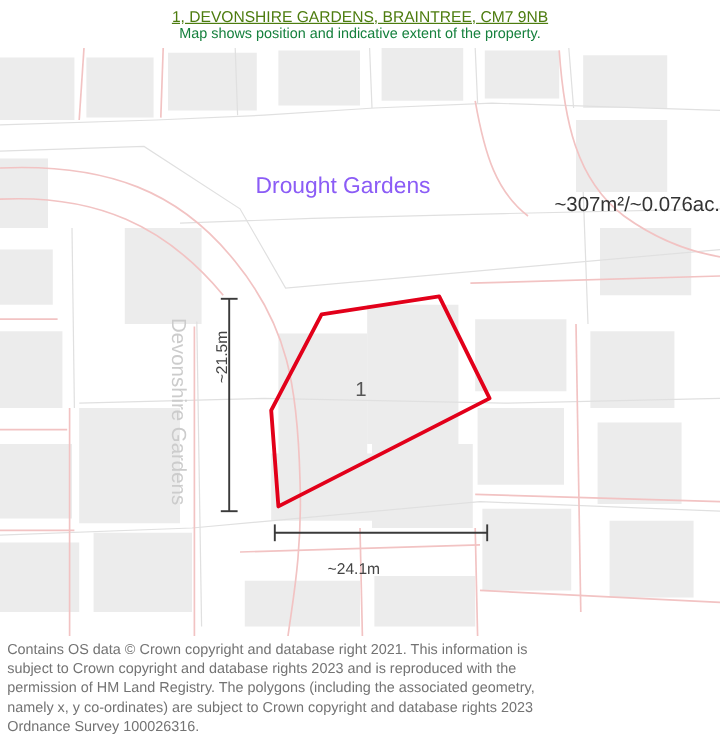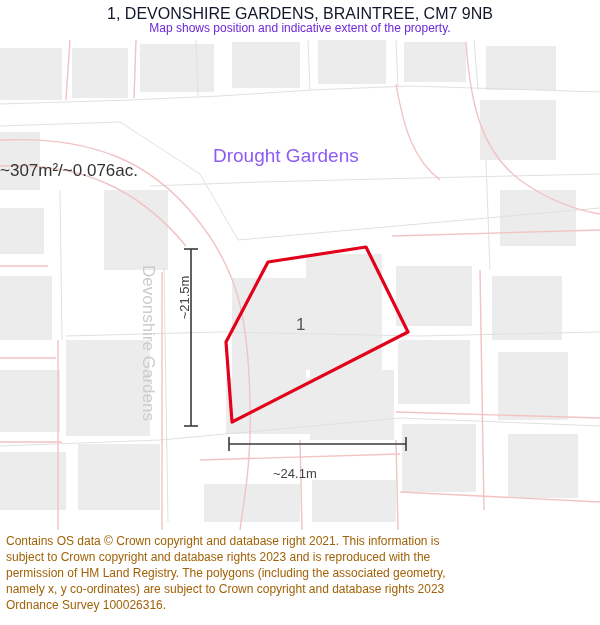--- a/index.html
+++ b/index.html
@@ -14,27 +14,28 @@
     color: #333333;
     overflow: hidden;
     position: relative;
   }
   .header {
     width: 600px;
     padding-top: 6px;
     text-align: center;
   }
   .header .title {
-    font-size: 16px;
-    color: #0f172a;
+    font-size: 13px;
+    color: #4d7c0f;
     line-height: 15px;
+    text-decoration: underline;
   }
   .header .subtitle {
     font-size: 12px;
-    color: #6d28d9;
+    color: #15803d;
     line-height: 15px;
   }
   .map-wrap {
     position: absolute;
     top: 40px;
     left: 0;
     width: 600px;
     height: 490px;
     background: #ffffff;
     overflow: hidden;
@@ -42,21 +43,21 @@
   .map-svg {
     position: absolute;
     top: 0;
     left: 0;
   }
   .area-label {
     position: absolute;
     top: 121px;
     left: 0;
     width: 600px;
-    text-align: left;
+    text-align: right;
     font-size: 17px;
     color: #333333;
   }
   .plot-number {
     position: absolute;
     left: 296px;
     top: 275px;
     font-size: 17px;
     color: #555555;
   }
@@ -98,21 +99,21 @@
   }
   .footer {
     position: absolute;
     top: 533px;
     left: 0;
     width: 480px;
     padding: 0 6px;
     box-sizing: border-box;
     font-size: 12px;
     line-height: 16px;
-    color: #a16207;
+    color: #737373;
   }
 </style>
 </head>
 <body>
 
 <div class="header">
   <div class="title">1, DEVONSHIRE GARDENS, BRAINTREE, CM7 9NB</div>
   <div class="subtitle">Map shows position and indicative extent of the property.</div>
 </div>
 

